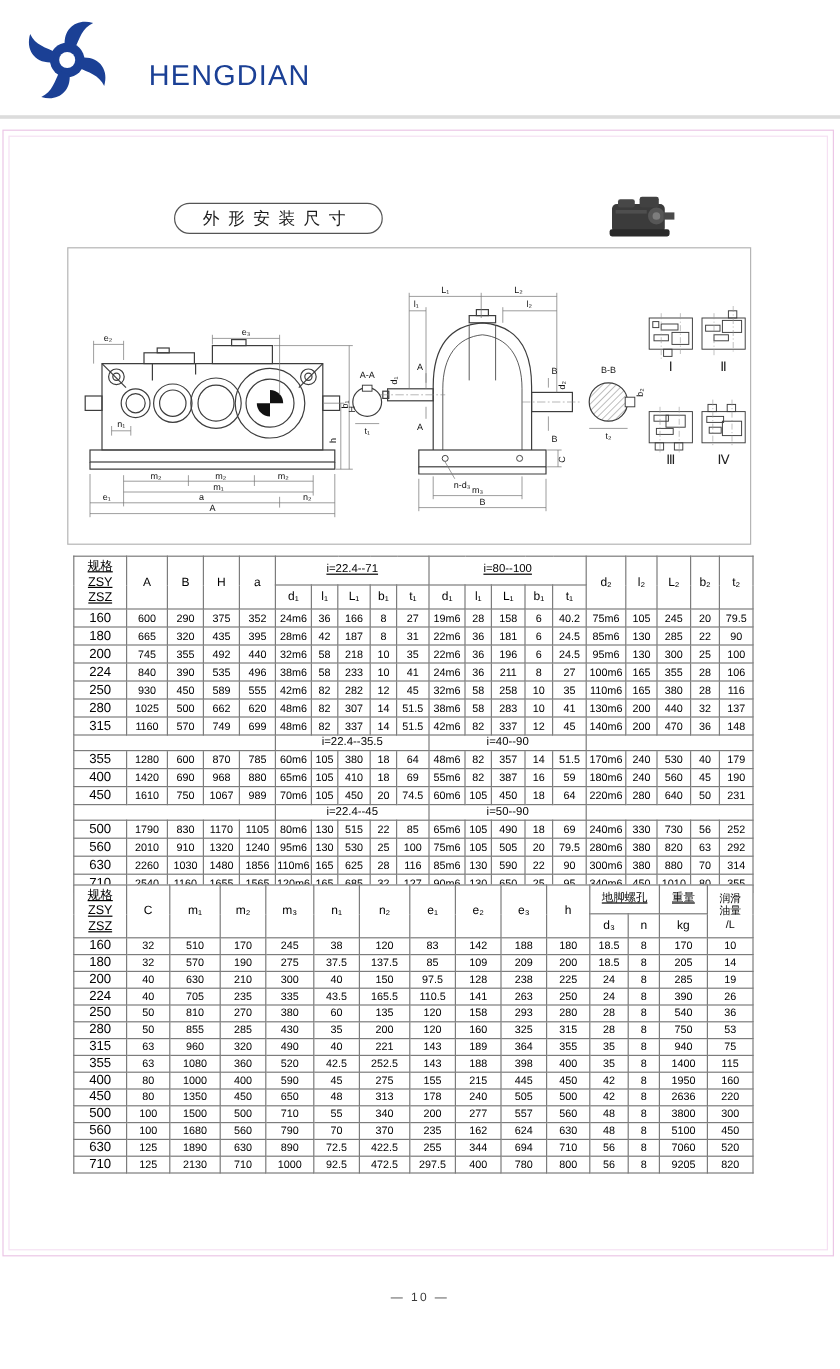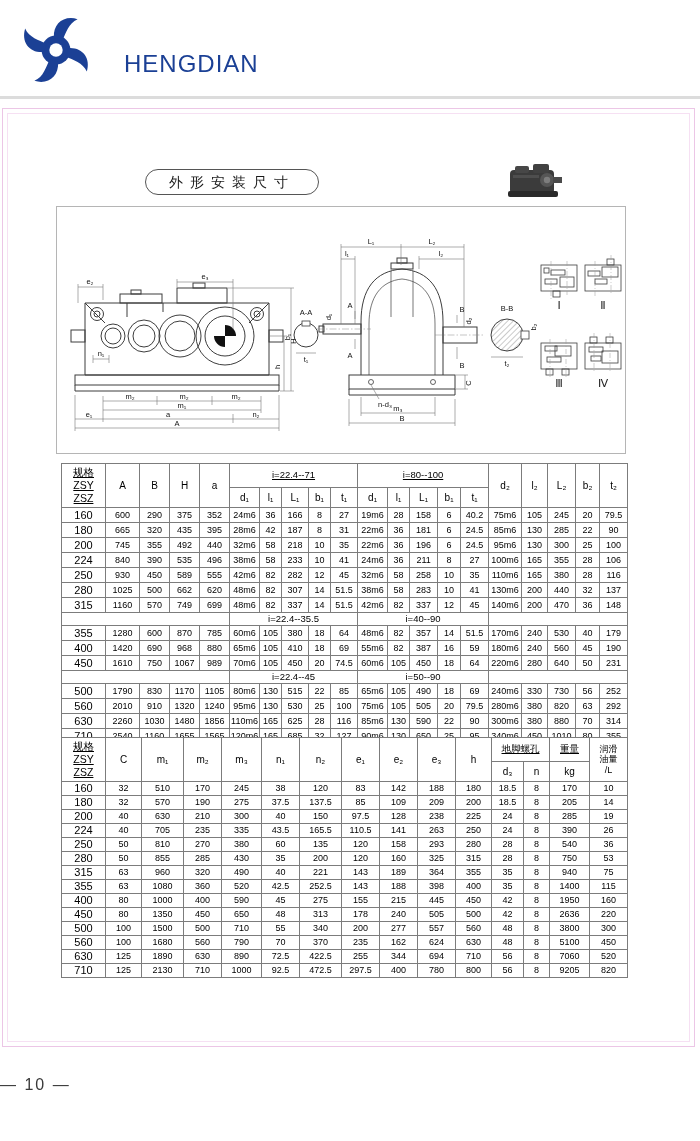--- a/index.html
+++ b/index.html
@@ -34,21 +34,21 @@
   td.spec{font-size:11px;}
   #t1 tbody tr{height:15px;}
   #t2 tbody tr{height:14px;}
   #t1 tr.divider{height:13px;}
   #t1 tr.divider td{font-size:9.5px;}
   #t1 thead tr:first-child{height:24px;}
   #t1 thead tr:last-child{height:20px;}
   #t2 thead tr:first-child{height:24px;}
   #t2 thead tr:last-child{height:20px;}
 
-  .pageno{position:absolute;left:0;top:1076px;width:700px;font-size:16px;color:#3a3a3a;letter-spacing:2px;}
+  .pageno{position:absolute;left:0;top:1076px;width:700px;text-align:center;font-size:10px;color:#3a3a3a;letter-spacing:2px;}
 
   
   svg text{font-family:"Liberation Sans",sans-serif;}
   .dtxt{font-size:7.5px;fill:#111;}
   .rnum{font-size:11px;fill:#222;font-family:"Liberation Serif",serif;}
 </style>
 </head>
 <body>
 
 <div id="page">

